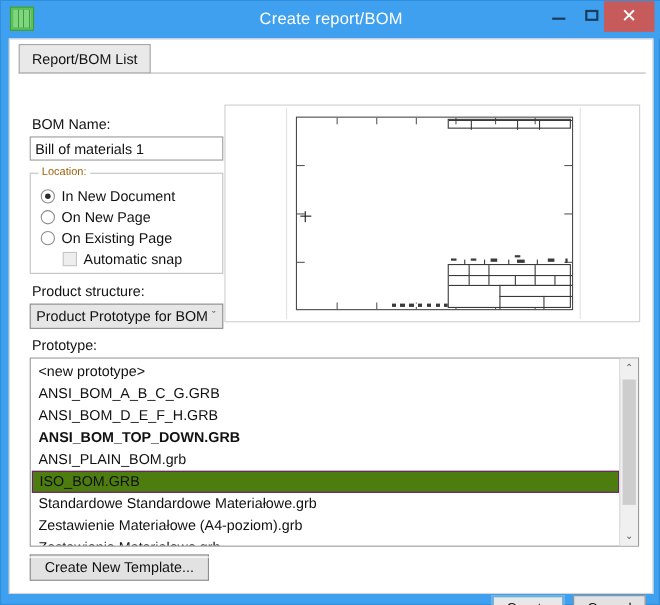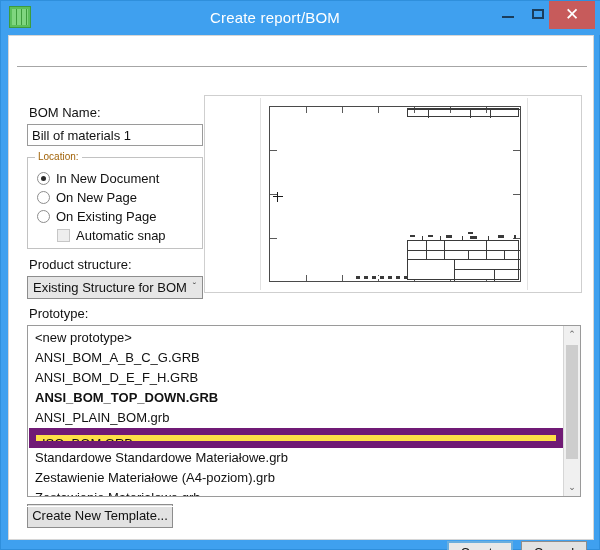--- a/index.html
+++ b/index.html
@@ -44,21 +44,21 @@
     position: absolute;
     left: 2px; top: 2px;
     width: 16px; height: 16px;
     background:
       repeating-linear-gradient(to right, #7fd67f 0 4px, #3d9c3d 4px 5px),
       repeating-linear-gradient(to bottom, transparent 0 3px, #3d9c3d 3px 4px);
   }
   .title-text {
     position: absolute;
     left: 0; top: 0;
-    width: 548px; height: 34px;
+    width: 600px; height: 34px;
     line-height: 34px;
     text-align: center;
     color: #ffffff;
     font-size: 15px;
     letter-spacing: 0.2px;
   }
   .winbtn {
     position: absolute;
     top: 0;
     height: 26px;
@@ -360,22 +360,22 @@
     height: 20px;
     line-height: 19px;
     font-size: 13px;
     color: #111111;
     padding-left: 6px;
     box-sizing: border-box;
     white-space: nowrap;
     overflow: hidden;
   }
   .list-item.selected {
-    background: #fde047;
-    border: 7px solid #701a75;
+    background: #4d7c0f;
+    border: 1px solid #701a75;
     line-height: 17px;
   }
   .scrollbar {
     position: absolute;
     right: 0; top: 0;
     width: 17px; height: 170px;
     background: #f0f0f0;
     border-left: 1px solid #d6d6d6;
     box-sizing: border-box;
   }
@@ -406,21 +406,21 @@
     box-sizing: border-box;
     font-family: "Liberation Sans", sans-serif;
     font-size: 13px;
     color: #111111;
     text-align: center;
     white-space: nowrap;
     cursor: default;
   }
   .btn-newtemplate {
     left: 10px; top: 437px;
-    width: 146px; height: 24px;
+    width: 163px; height: 24px;
     line-height: 22px;
   }
   .btn-create {
     left: 438px; top: 505px;
     width: 66px; height: 25px;
     line-height: 20px;
     border: 2px solid #6aaede;
     background: #e8e8e8;
   }
   .btn-cancel {
@@ -452,20 +452,21 @@
       <div class="glyph-max"></div>
     </div>
     <div class="winbtn close">
       <div class="glyph-close">✕</div>
     </div>
   </div>
 
   <div class="client">
 
     <div class="tabstrip">
+      <div class="tab inactive">Report/BOM List</div>
     </div>
     <div class="tab-underline"></div>
 
     <div class="tabpage">
 
       <div class="lbl lbl-bomname">BOM Name:</div>
       <input class="textbox" type="text" value="Bill of materials 1" style="">
 
       <div class="groupbox"></div>
       <div class="groupbox-title">Location:</div>
@@ -482,21 +483,21 @@
         <span class="radio-dot"></span>
         <span class="radio-label">On Existing Page</span>
       </div>
       <div class="check-row">
         <span class="check-box"></span>
         <span class="check-label">Automatic snap</span>
       </div>
 
       <div class="lbl lbl-prodstruct">Product structure:</div>
       <div class="combo">
-        <span class="combo-text">Existing Structure for BOM</span>
+        <span class="combo-text">Product Prototype for BOM</span>
         <span class="combo-arrow">ˇ</span>
       </div>
 
       <div class="preview">
         <div class="preview-page">
           <div class="sheet-frame">
 
             <div class="zone-tick" style="left:0;top:43px;width:7px;height:1px;"></div>
             <div class="zone-tick" style="left:0;top:87px;width:7px;height:1px;"></div>
             <div class="zone-tick" style="left:0;top:131px;width:7px;height:1px;"></div>

